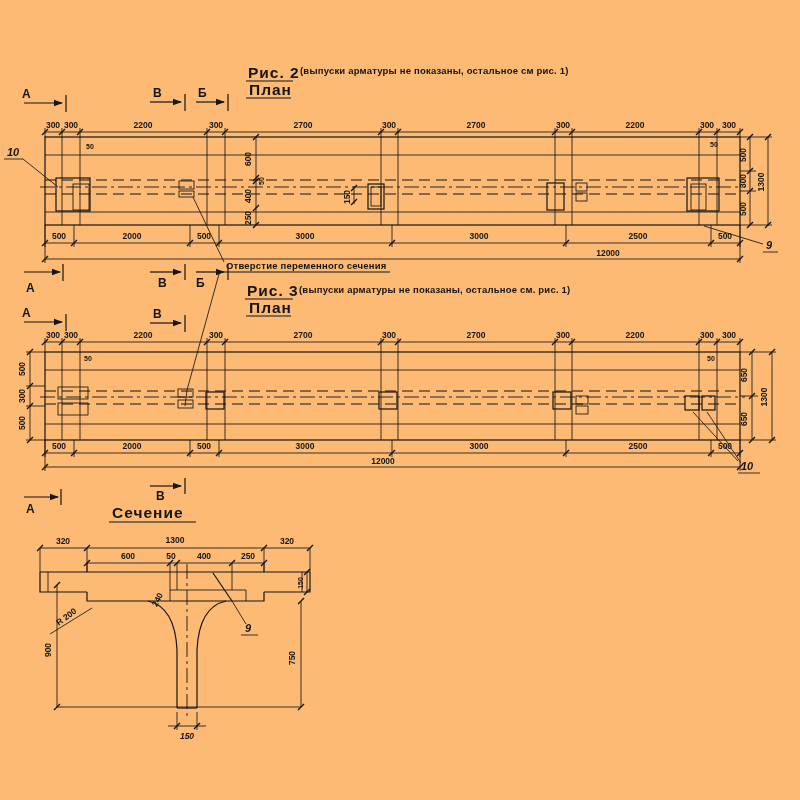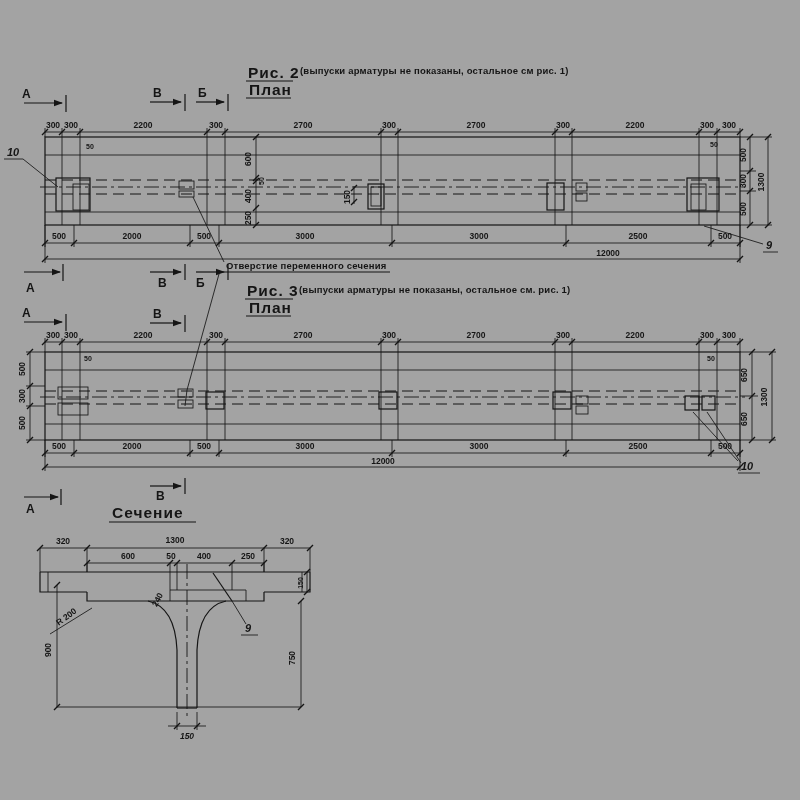--- a/index.html
+++ b/index.html
@@ -1,16 +1,16 @@
 <!DOCTYPE html>
 <html><head>
 <meta charset="utf-8">
 <style>
   html,body{margin:0;padding:0;background:#ffffff;}
-  .page{position:relative;width:800px;height:800px;background:#a3a3a3;overflow:hidden;
+  .page{position:relative;width:800px;height:800px;background:#fdba74;overflow:hidden;
         font-family:"Liberation Sans",sans-serif;}
   svg text{fill:#151515;font-family:"Liberation Sans",sans-serif;}
   .title{font-size:15.5px;font-weight:700;letter-spacing:1px;}
   .note{font-size:9.5px;font-weight:700;letter-spacing:.2px;}
   .dim{font-size:8.5px;font-weight:700;}
   .dim-sm{font-size:7px;font-weight:700;}
   .marker{font-size:12px;font-weight:700;}
   .leader{font-size:11px;font-weight:700;font-style:italic;}
   .ital{font-style:italic;}
   .ln{stroke:#151515;stroke-width:1.2;fill:none;}

